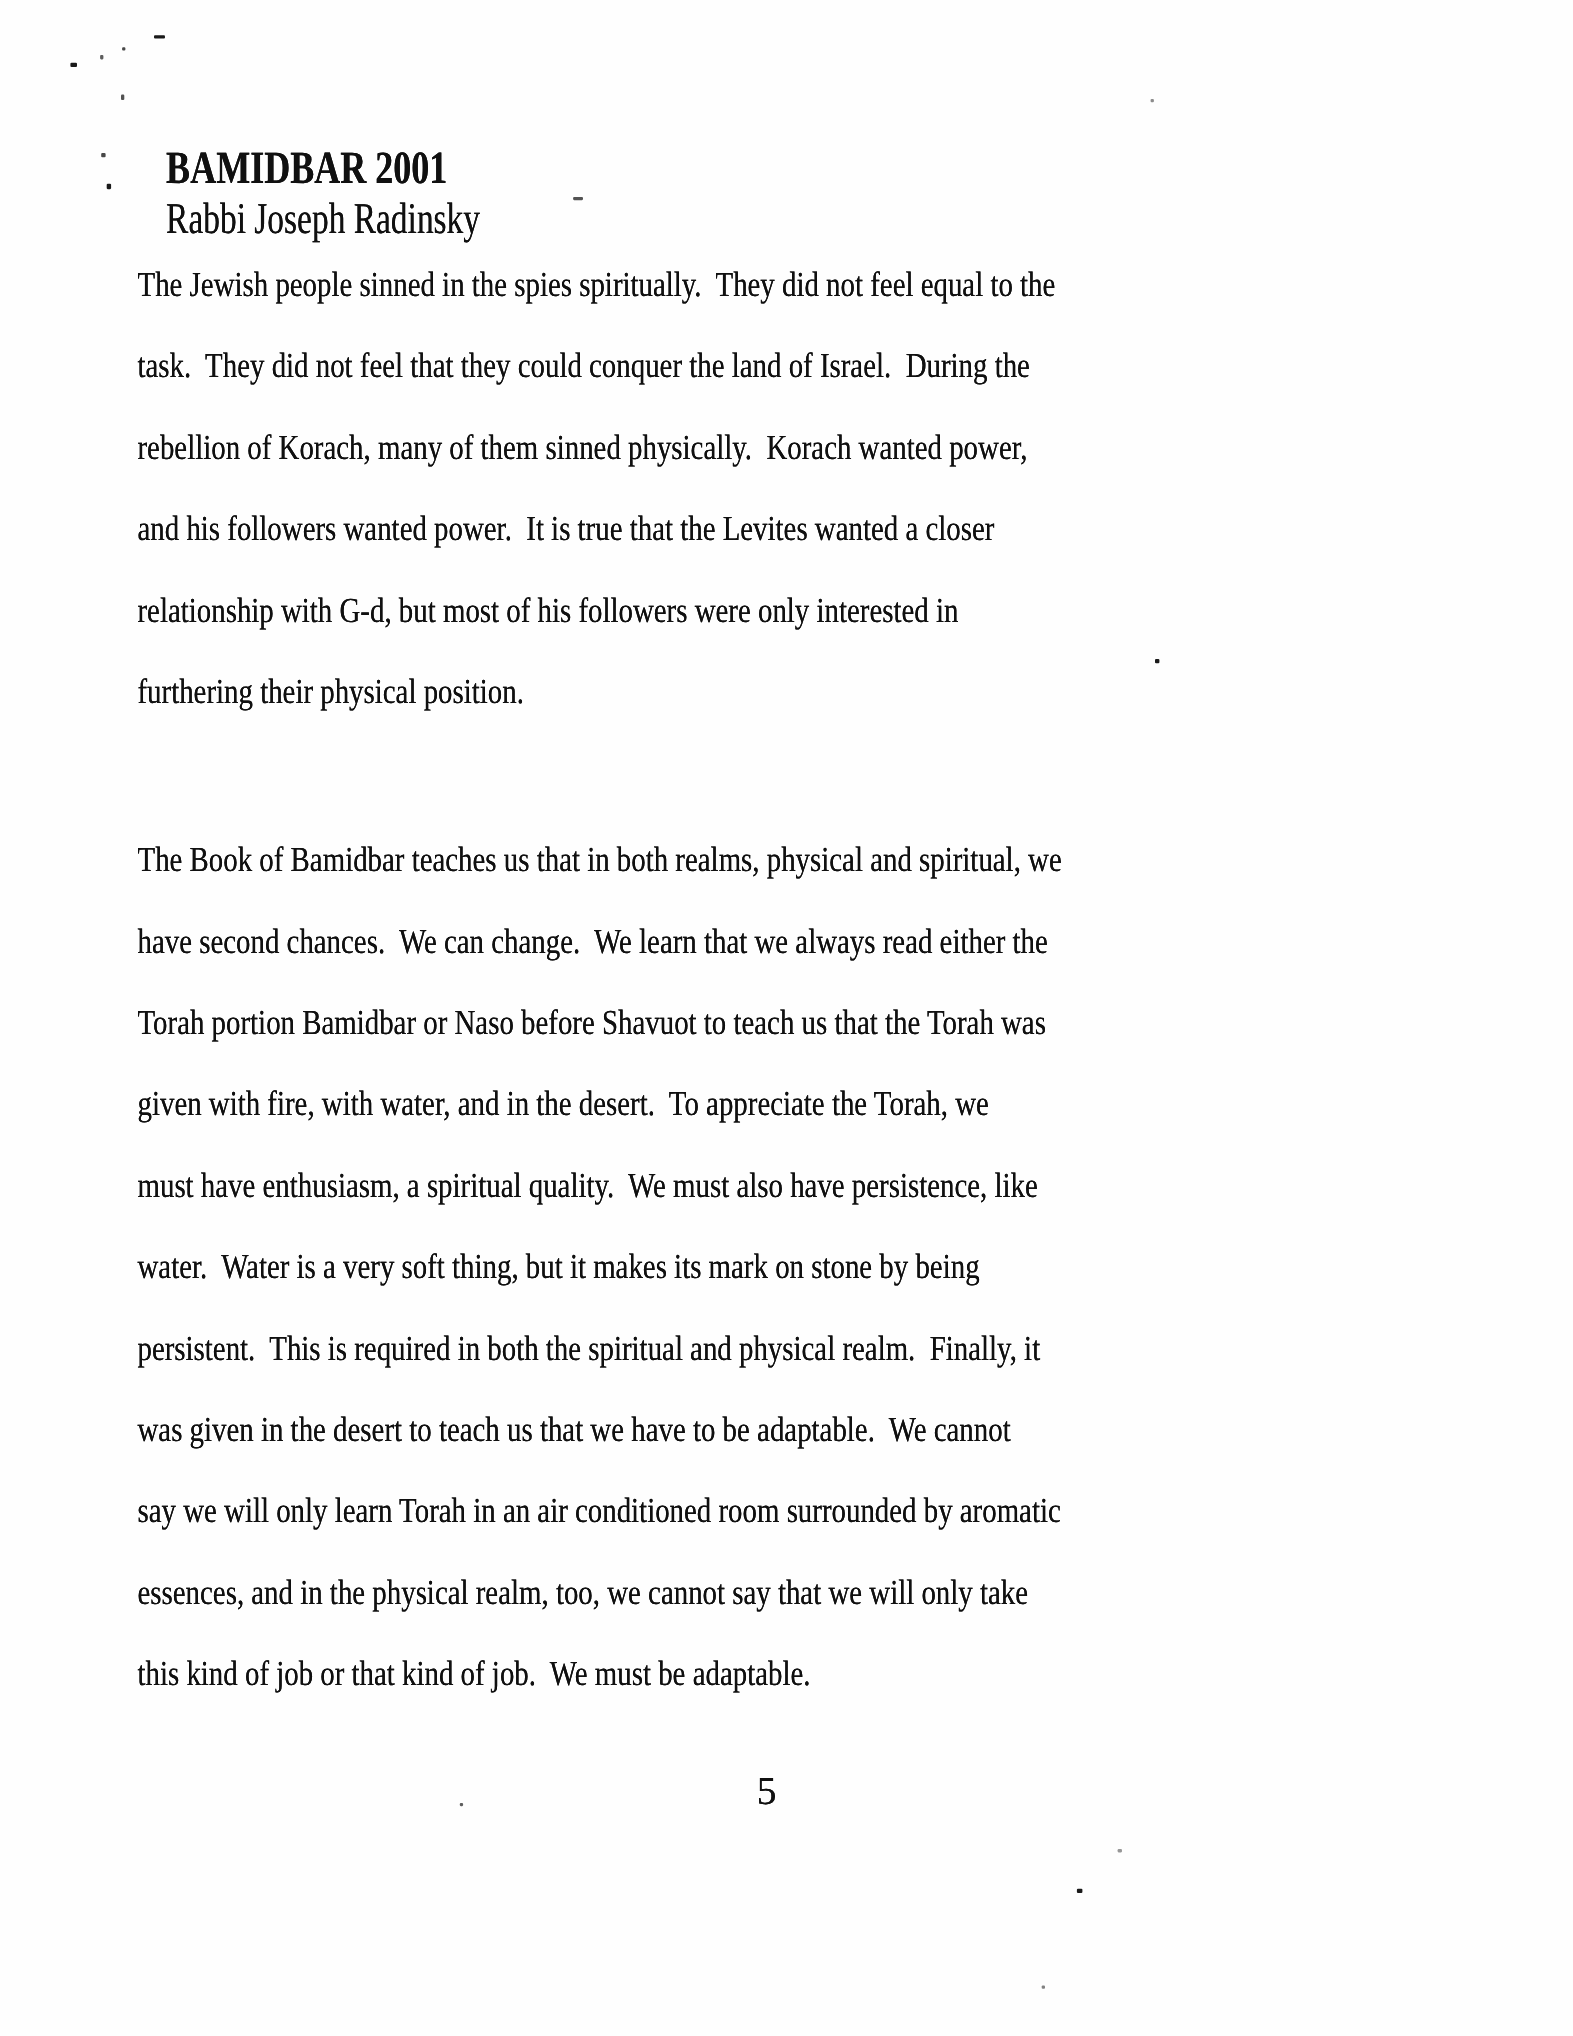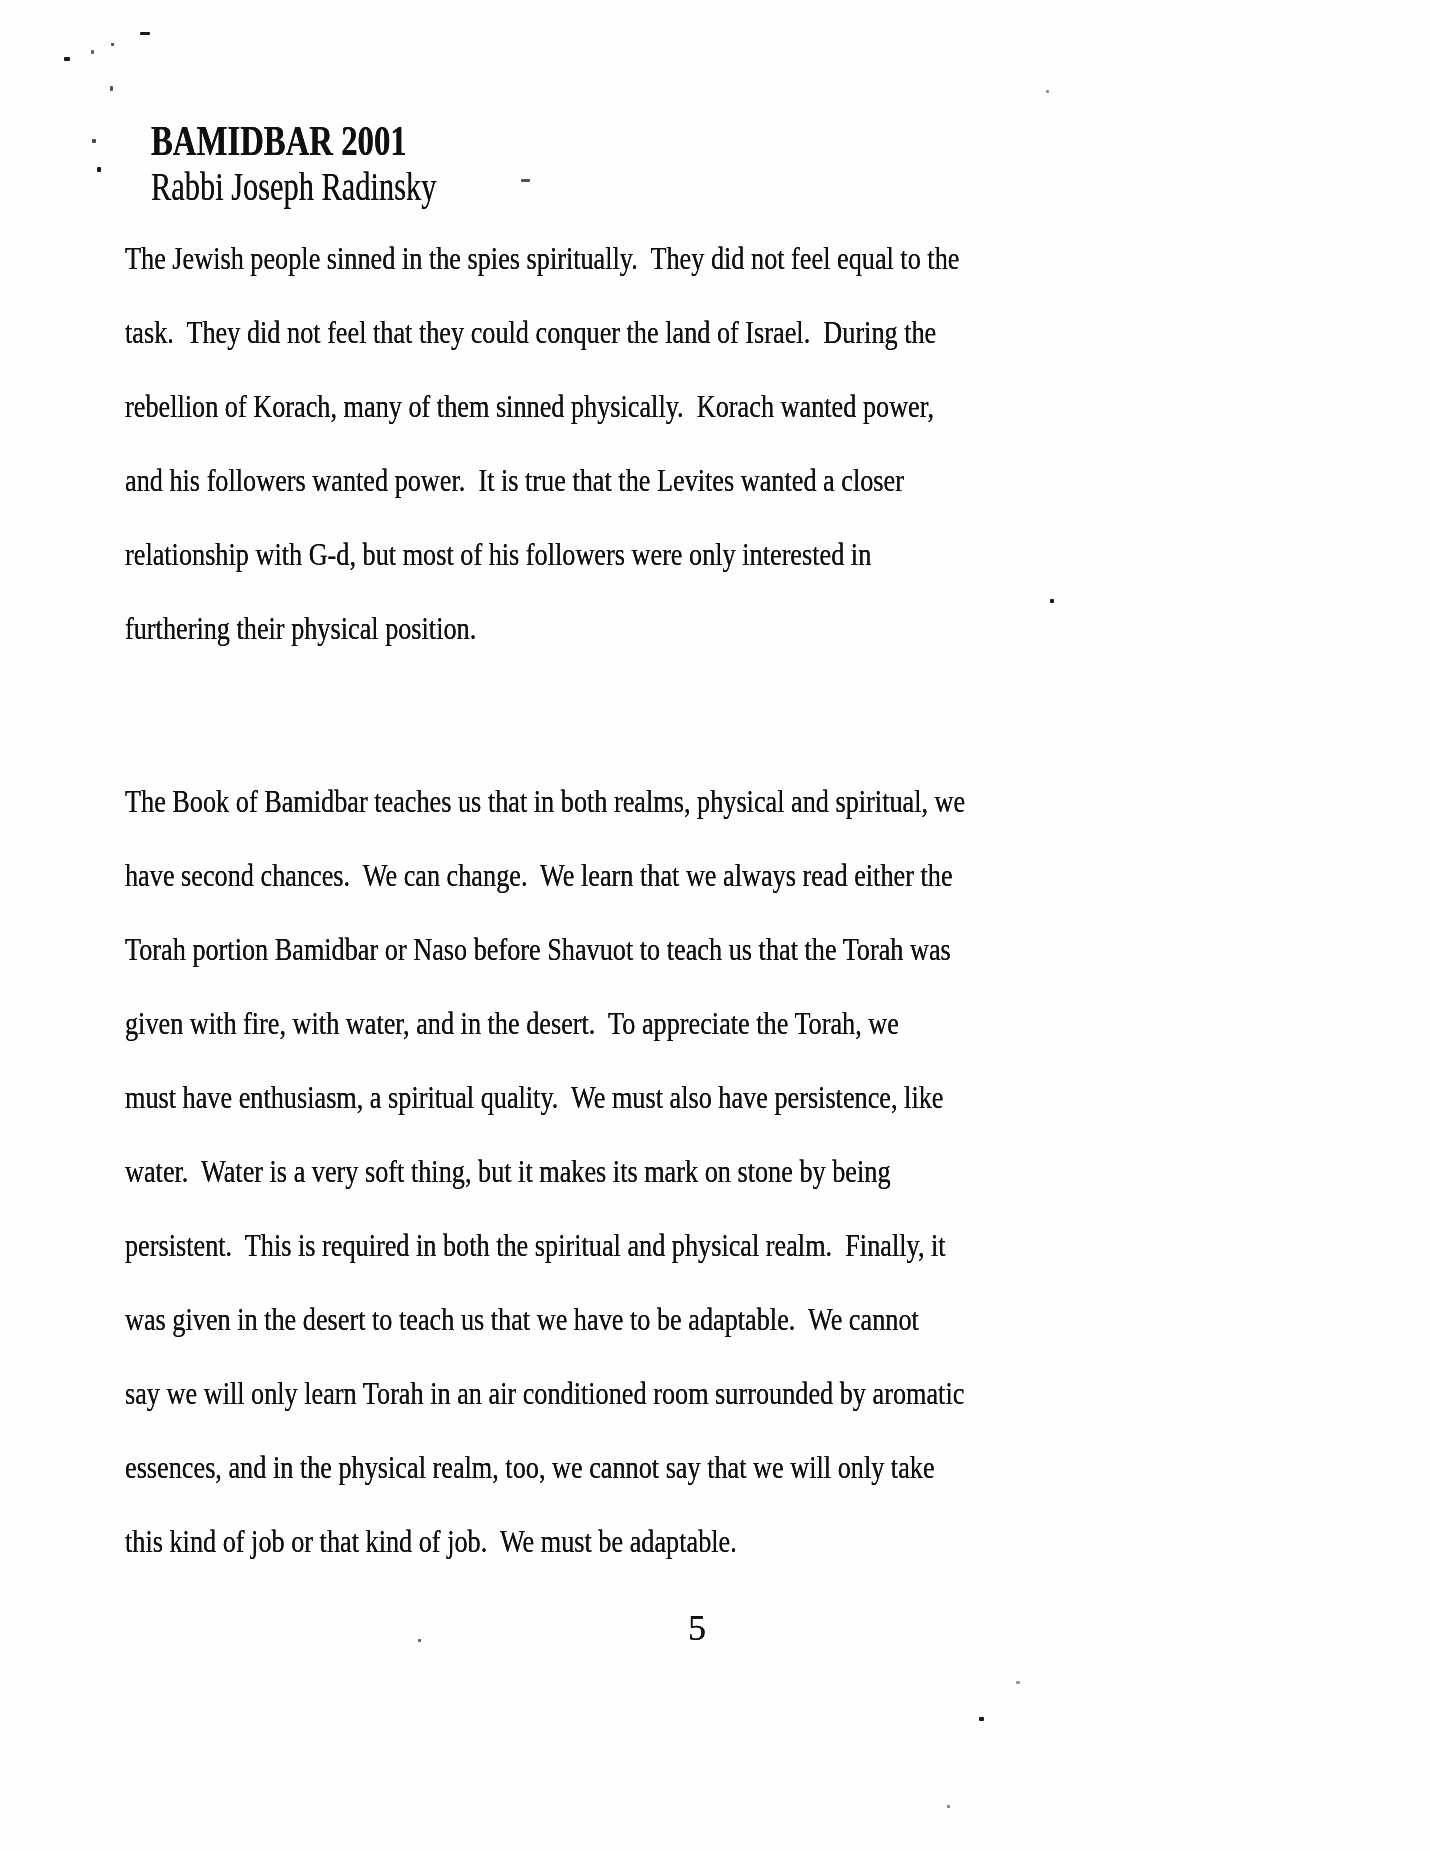--- a/index.html
+++ b/index.html
@@ -5,34 +5,34 @@
   html,body{margin:0;padding:0;}
   body{
     width:1430px;height:1851px;
     background:#ffffff;
     font-family:"Liberation Serif","DejaVu Serif",serif;
     color:#101010;
     position:relative;
     overflow:hidden;
   }
   .page{position:absolute;inset:0;background:#fefefe;}
-  .header{position:absolute;left:151px;top:118px;}
+  .header{position:absolute;left:151px;top:130px;}
   .title{
     font-size:42px;font-weight:bold;line-height:46px;
     transform:scaleX(0.78);transform-origin:0 50%;
     white-space:pre;text-shadow:0 0 .5px currentColor;
   }
   .author{
     font-size:40px;font-weight:normal;line-height:46px;
     transform:scaleX(0.76);transform-origin:0 50%;
     white-space:pre;text-shadow:0 0 .5px currentColor;
   }
   .para{position:absolute;left:125px;right:40px;}
   .para1{top:221px;text-align:right;}
-  .para2{top:764px;}
+  .para2{top:744px;}
   .line{
     height:74px;display:flex;align-items:center;
     font-size:32px;white-space:pre;
     transform:scaleX(0.82);transform-origin:0 50%;
     text-shadow:0 0 .5px currentColor;
   }
   .pagenum{
     position:absolute;left:680px;top:1607px;width:34px;
     font-size:36px;text-align:center;
     text-shadow:0 0 .6px currentColor;

